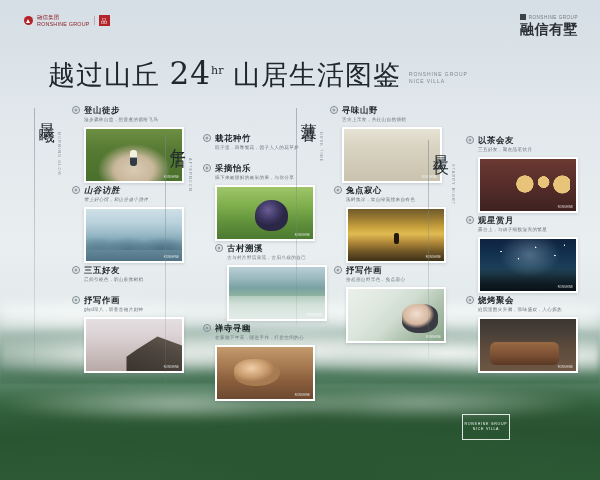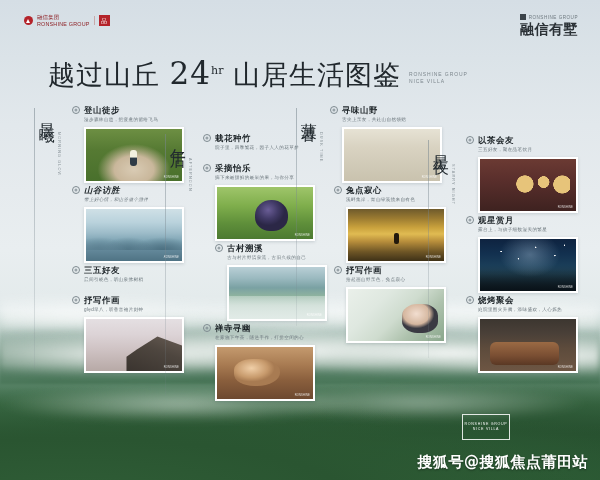--- a/index.html
+++ b/index.html
@@ -611,15 +611,14 @@
       </div>
     </div>
 
   </div>
 
   <div class="brand-box">
     <span>RONSHINE GROUP</span>
     <span>NICE VILLA</span>
   </div>
 
-  <div class="watermark">搜狐号@搜狐焦点莆田站</div>
 
 </div>
 
 </body></html>

